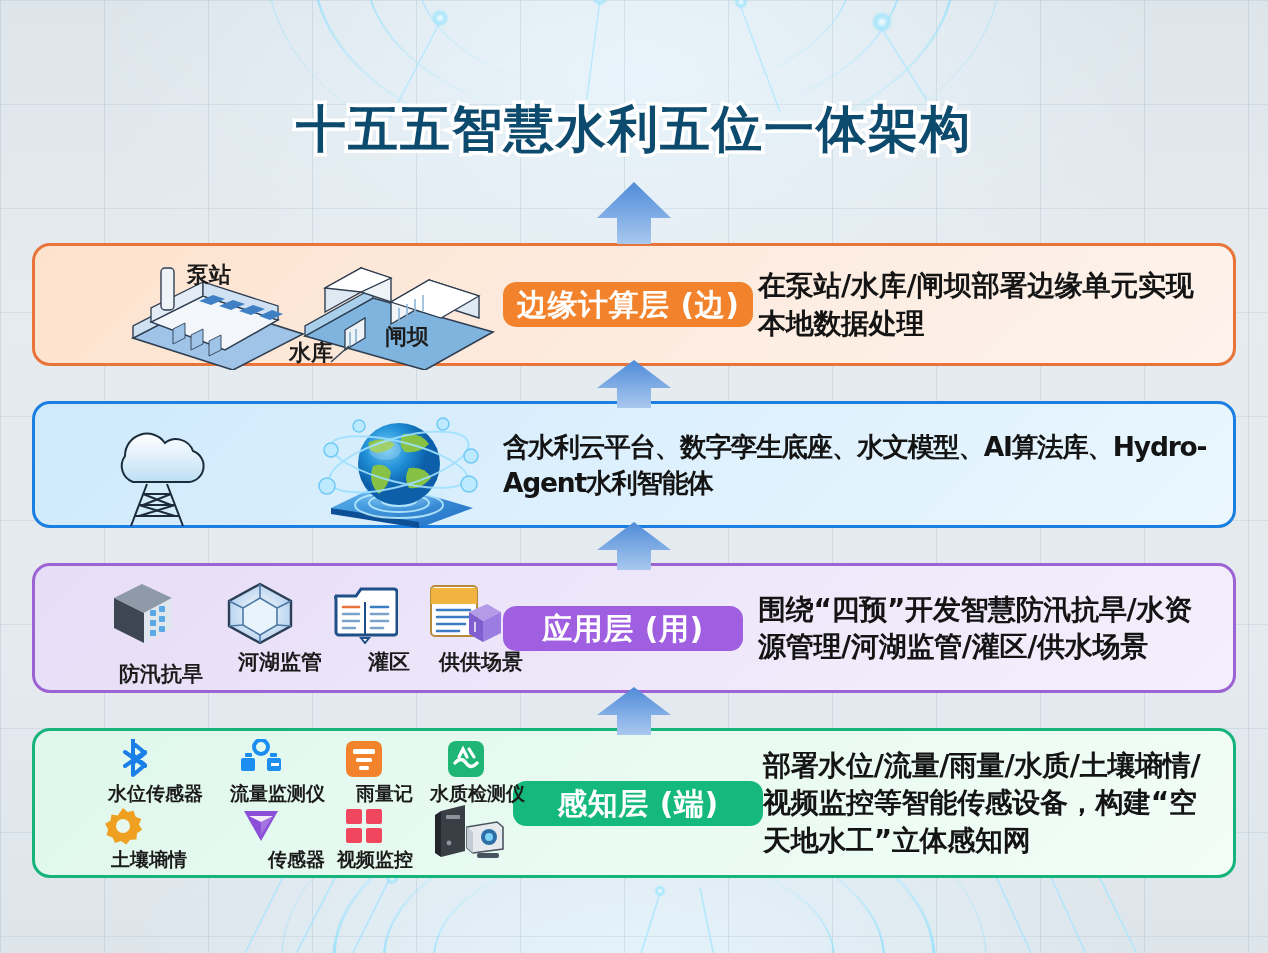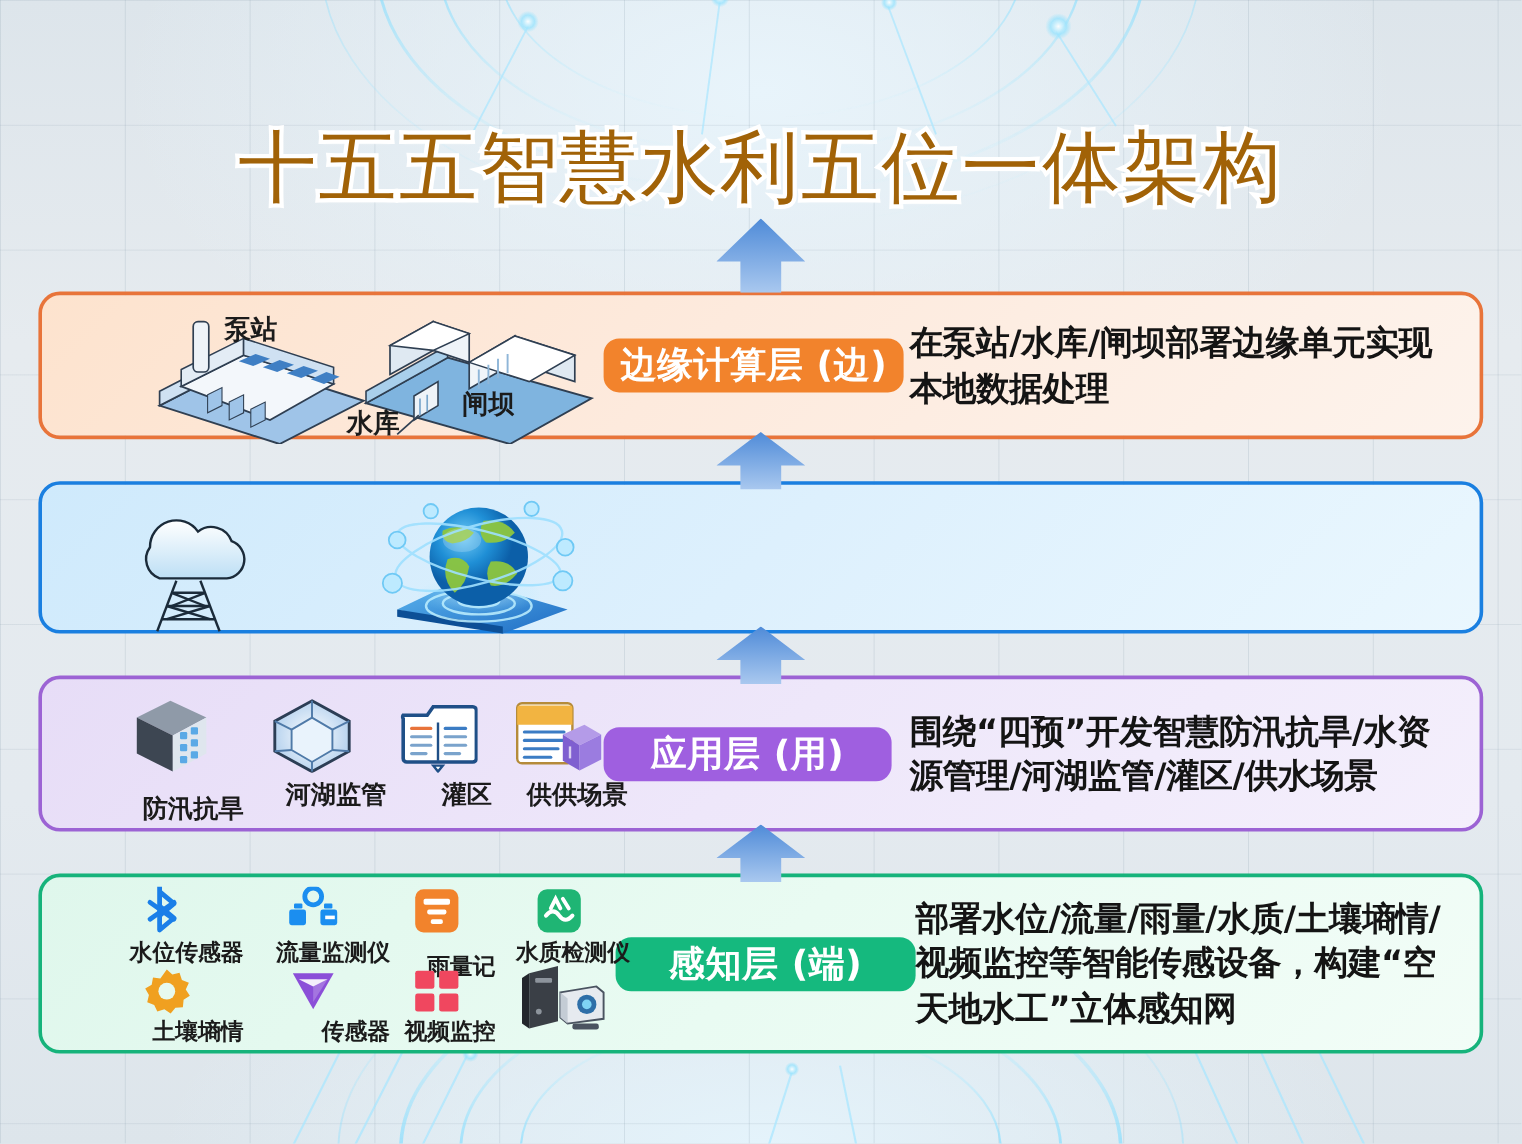--- a/index.html
+++ b/index.html
@@ -31,22 +31,22 @@
   .glow-bot { bottom: -130px; height: 300px; }
 
   
   #title-wrap {
     position: absolute; top: 96px; left: 0; width: 1268px;
     text-align: center; z-index: 6;
   }
   #title {
     display: inline-block;
     font-family: "DejaVu Sans", "Liberation Sans", sans-serif;
-    font-size: 65px; font-weight: 400; letter-spacing: 2px;
-    color: #a16207;
+    font-size: 50px; font-weight: 700; letter-spacing: 2px;
+    color: #0c4a6e;
     -webkit-text-stroke: 7px #ffffff;
     paint-order: stroke fill;
     text-shadow: 0 2px 3px rgba(255,255,255,.9);
   }
 
   
   .layer {
     position: absolute; left: 32px; width: 1204px;
     border-radius: 18px;
     display: flex; align-items: center;
@@ -327,20 +327,23 @@
           <circle cx="258" cy="46" r="7"></circle>
           <circle cx="398" cy="52" r="7"></circle>
           <circle cx="286" cy="22" r="6"></circle>
           <circle cx="370" cy="20" r="6"></circle>
           <circle cx="254" cy="82" r="8"></circle>
           <circle cx="396" cy="80" r="8"></circle>
         </g>
       </g>
     </svg>
   </div>
+  <div class="desc-zone">
+    <div class="desc small">含水利云平台、数字孪生底座、水文模型、AI算法库、Hydro-Agent水利智能体</div>
+  </div>
 </div>
 
 <div class="layer app">
   <div class="icon-zone">
 
     <div class="icon-cell" style="left:48px;top:16px;width:120px">
       <svg class="glyph" width="74" height="62" viewBox="0 0 74 62">
         <polygon points="8,16 36,2 66,16 38,31" fill="#8f9aa8"></polygon>
         <polygon points="8,16 8,46 38,61 38,31" fill="#3d4652"></polygon>
         <polygon points="38,31 66,16 66,46 38,61" fill="#dfe6ee"></polygon>
@@ -444,33 +447,33 @@
       </svg>
       <div class="cap sm" style="position:static;margin-top:2px">流量监测仪</div>
     </div>
     <div class="icon-cell" style="left:280px;top:8px;width:98px">
       <svg class="glyph" width="40" height="40" viewBox="0 0 40 40">
         <rect x="2" y="2" width="36" height="36" rx="7" fill="#f2832c"></rect>
         <rect x="9" y="10" width="22" height="5" rx="1.5" fill="#ffffff"></rect>
         <rect x="12" y="19" width="16" height="4" rx="1.5" fill="#ffffff"></rect>
         <rect x="15" y="27" width="10" height="4" rx="1.5" fill="#ffffff"></rect>
       </svg>
-      <div class="cap sm" style="position:static;margin-top:14px">雨量记</div>
+      <div class="cap sm" style="position:static;margin-top:2px">雨量记</div>
     </div>
     <div class="icon-cell" style="left:372px;top:8px;width:118px">
       <svg class="glyph" width="40" height="40" viewBox="0 0 40 40">
         <rect x="2" y="2" width="36" height="36" rx="8" fill="#1fb574"></rect>
         <path d="M9 24 q6 -7 11 0 q5 7 11 0" fill="none" stroke="#ffffff" stroke-width="3.4" stroke-linecap="round"></path>
         <path d="M13 18 l4 -8 l4 8" fill="none" stroke="#ffffff" stroke-width="3.2" stroke-linecap="round"></path>
         <path d="M23 10 l5 8" fill="none" stroke="#ffffff" stroke-width="3.2" stroke-linecap="round"></path>
       </svg>
       <div class="cap sm" style="position:static;margin-top:2px">水质检测仪</div>
     </div>
 
-    <div class="icon-cell" style="left:40px;top:76px;width:128px">
+    <div class="icon-cell" style="left:24px;top:76px;width:128px">
       <svg class="glyph" width="40" height="38" viewBox="0 0 40 38">
         <path d="M20 1 l4.6 4.1 l6-1.4 l2 6 l5.8 2.2 l-2.6 5.7 l3.4 5.2 l-5.2 3.4 l-0.6 6.2 l-6.2 0.3 l-4 4.8 l-5.2-3.4 l-5.9 1.9 l-2.6-5.6 l-5.8-2.2 l1.4-6 l-3.1-5.4 l5.4-3.1 l1.1-6.1 l6.1 0.9z" fill="#f0a020"></path>
         <circle cx="20" cy="19" r="7" fill="#e7f9ee"></circle>
       </svg>
       <div class="cap sm" style="position:static;margin-top:2px">土壤墒情</div>
     </div>
     <div class="icon-cell" style="left:162px;top:76px;width:128px">
       <svg class="glyph" width="40" height="38" viewBox="0 0 40 38">
         <polygon points="3,4 37,4 20,34" fill="#8b4fd8"></polygon>
         <polygon points="8,9 32,9 20,15" fill="#ffffff" opacity=".9"></polygon>

